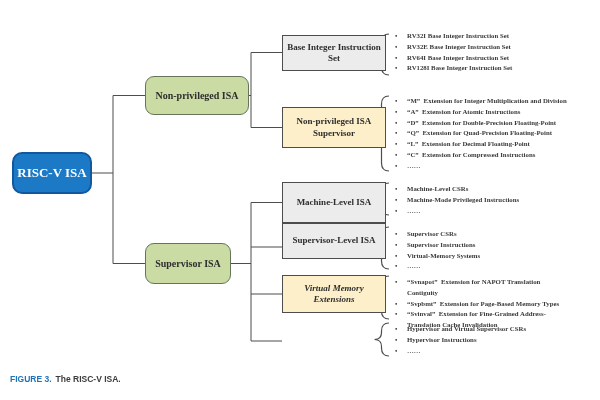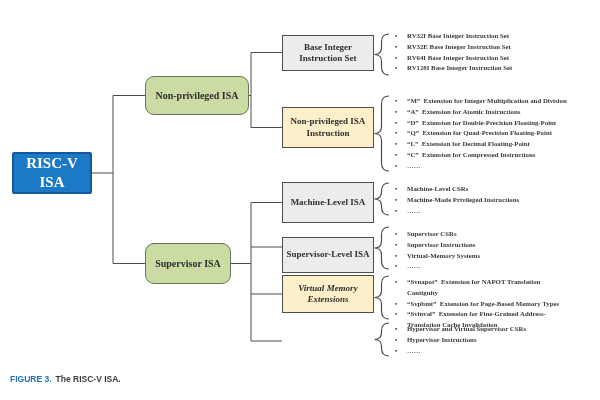--- a/index.html
+++ b/index.html
@@ -3,34 +3,34 @@
 <meta charset="utf-8">
 <style>
   html,body{margin:0;padding:0;background:#fff;}
   .stage{position:relative;width:600px;height:400px;background:#ffffff;overflow:hidden;
          font-family:"Liberation Serif","DejaVu Serif",serif;}
   svg.wires{position:absolute;left:0;top:0;}
 
   .node{position:absolute;display:flex;align-items:center;justify-content:center;
         text-align:center;box-sizing:border-box;font-weight:bold;color:#2e2e2e;}
   .node--root{left:12px;top:152px;width:80px;height:42px;background:#1b79c6;
-        border:2px solid #11589f;border-radius:2px;color:#ffffff;
-        font-size:15px;line-height:1.25;}
+        border:2px solid #11589f;border-radius:10px;color:#ffffff;
+        font-size:13px;line-height:1.25;}
   .node--branch{background:#cbdba4;border:1.5px solid #66755a;border-radius:9px;
         font-size:10px;line-height:1.2;padding:2px;}
   .node--nonpriv{left:145px;top:76px;width:104px;height:39px;}
   .node--priv{left:145px;top:243px;width:86px;height:41px;}
-  .node--leaf{left:282px;width:92px;border:1.5px solid #4d4d4d;font-size:9px;
+  .node--leaf{left:282px;width:104px;border:1.5px solid #4d4d4d;font-size:9px;
         line-height:1.25;padding:17px 2px;}
   .leaf--gray{background:#ececec;}
   .leaf--cream{background:#fcefc9;}
   .leaf0{top:35px;height:35px;}
   .leaf1{top:107px;height:41px;}
   .leaf2{top:182px;height:41px;}
-  .leaf3{top:237px;height:36px;}
+  .leaf3{top:223px;height:36px;}
   .leaf4{top:275px;height:38px;font-style:italic;}
   .leaf5{top:322px;height:38px;}
 
   ul.blist{position:absolute;margin:0;padding:0;list-style:none;
         font-size:6.8px;font-weight:bold;color:#3a3a3a;}
   ul.blist li{display:flex;line-height:10.8px;}
   ul.blist .dot{width:12px;flex:0 0 12px;text-align:left;padding-left:2px;}
   ul.blist .txt{flex:1;}
   .l0{left:393px;top:31px;width:200px;}
   .l1{left:393px;top:96px;width:205px;}
@@ -72,21 +72,21 @@
   </div>
 
   <div class="node node--branch node--priv">
     <span>Supervisor ISA</span>
   </div>
 
   <div class="node node--leaf leaf--gray leaf0">
     <span>Base Integer Instruction Set</span>
   </div>
   <div class="node node--leaf leaf--cream leaf1">
-    <span>Non-privileged ISA Instruction</span>
+    <span>Non-privileged ISA Supervisor</span>
   </div>
   <div class="node node--leaf leaf--gray leaf2">
     <span>Machine-Level ISA</span>
   </div>
   <div class="node node--leaf leaf--gray leaf3">
     <span>Supervisor-Level ISA</span>
   </div>
   <div class="node node--leaf leaf--cream leaf4">
     <span>Virtual Memory Extensions</span>
   </div>

